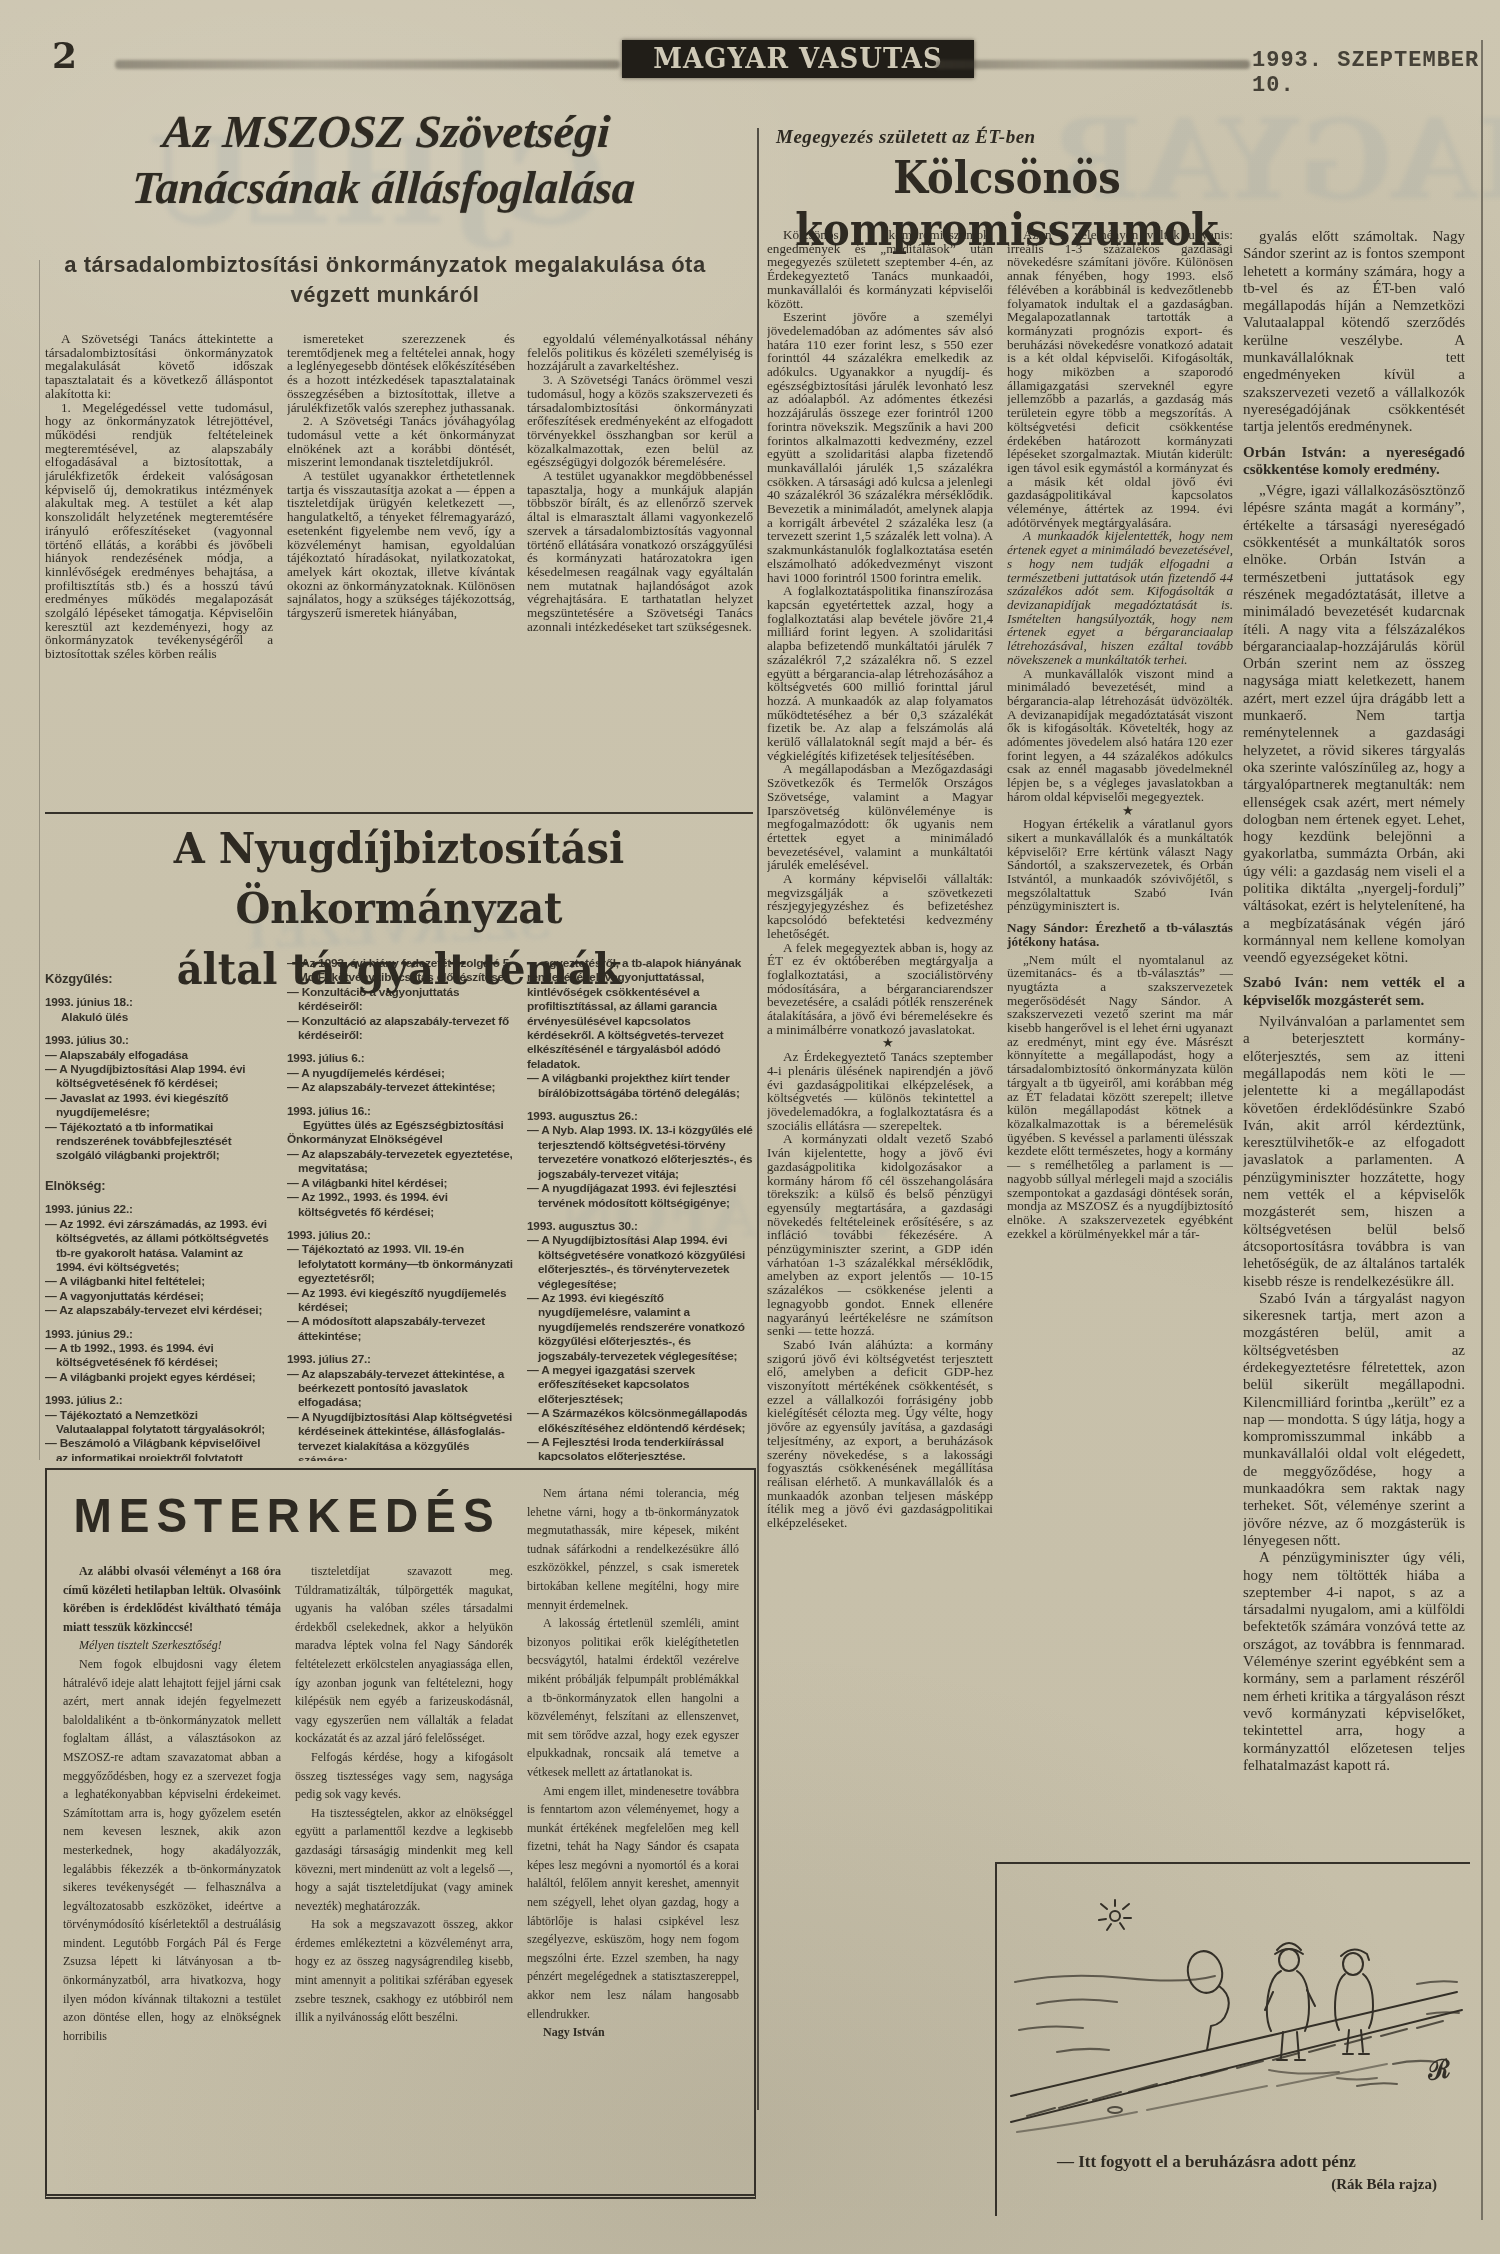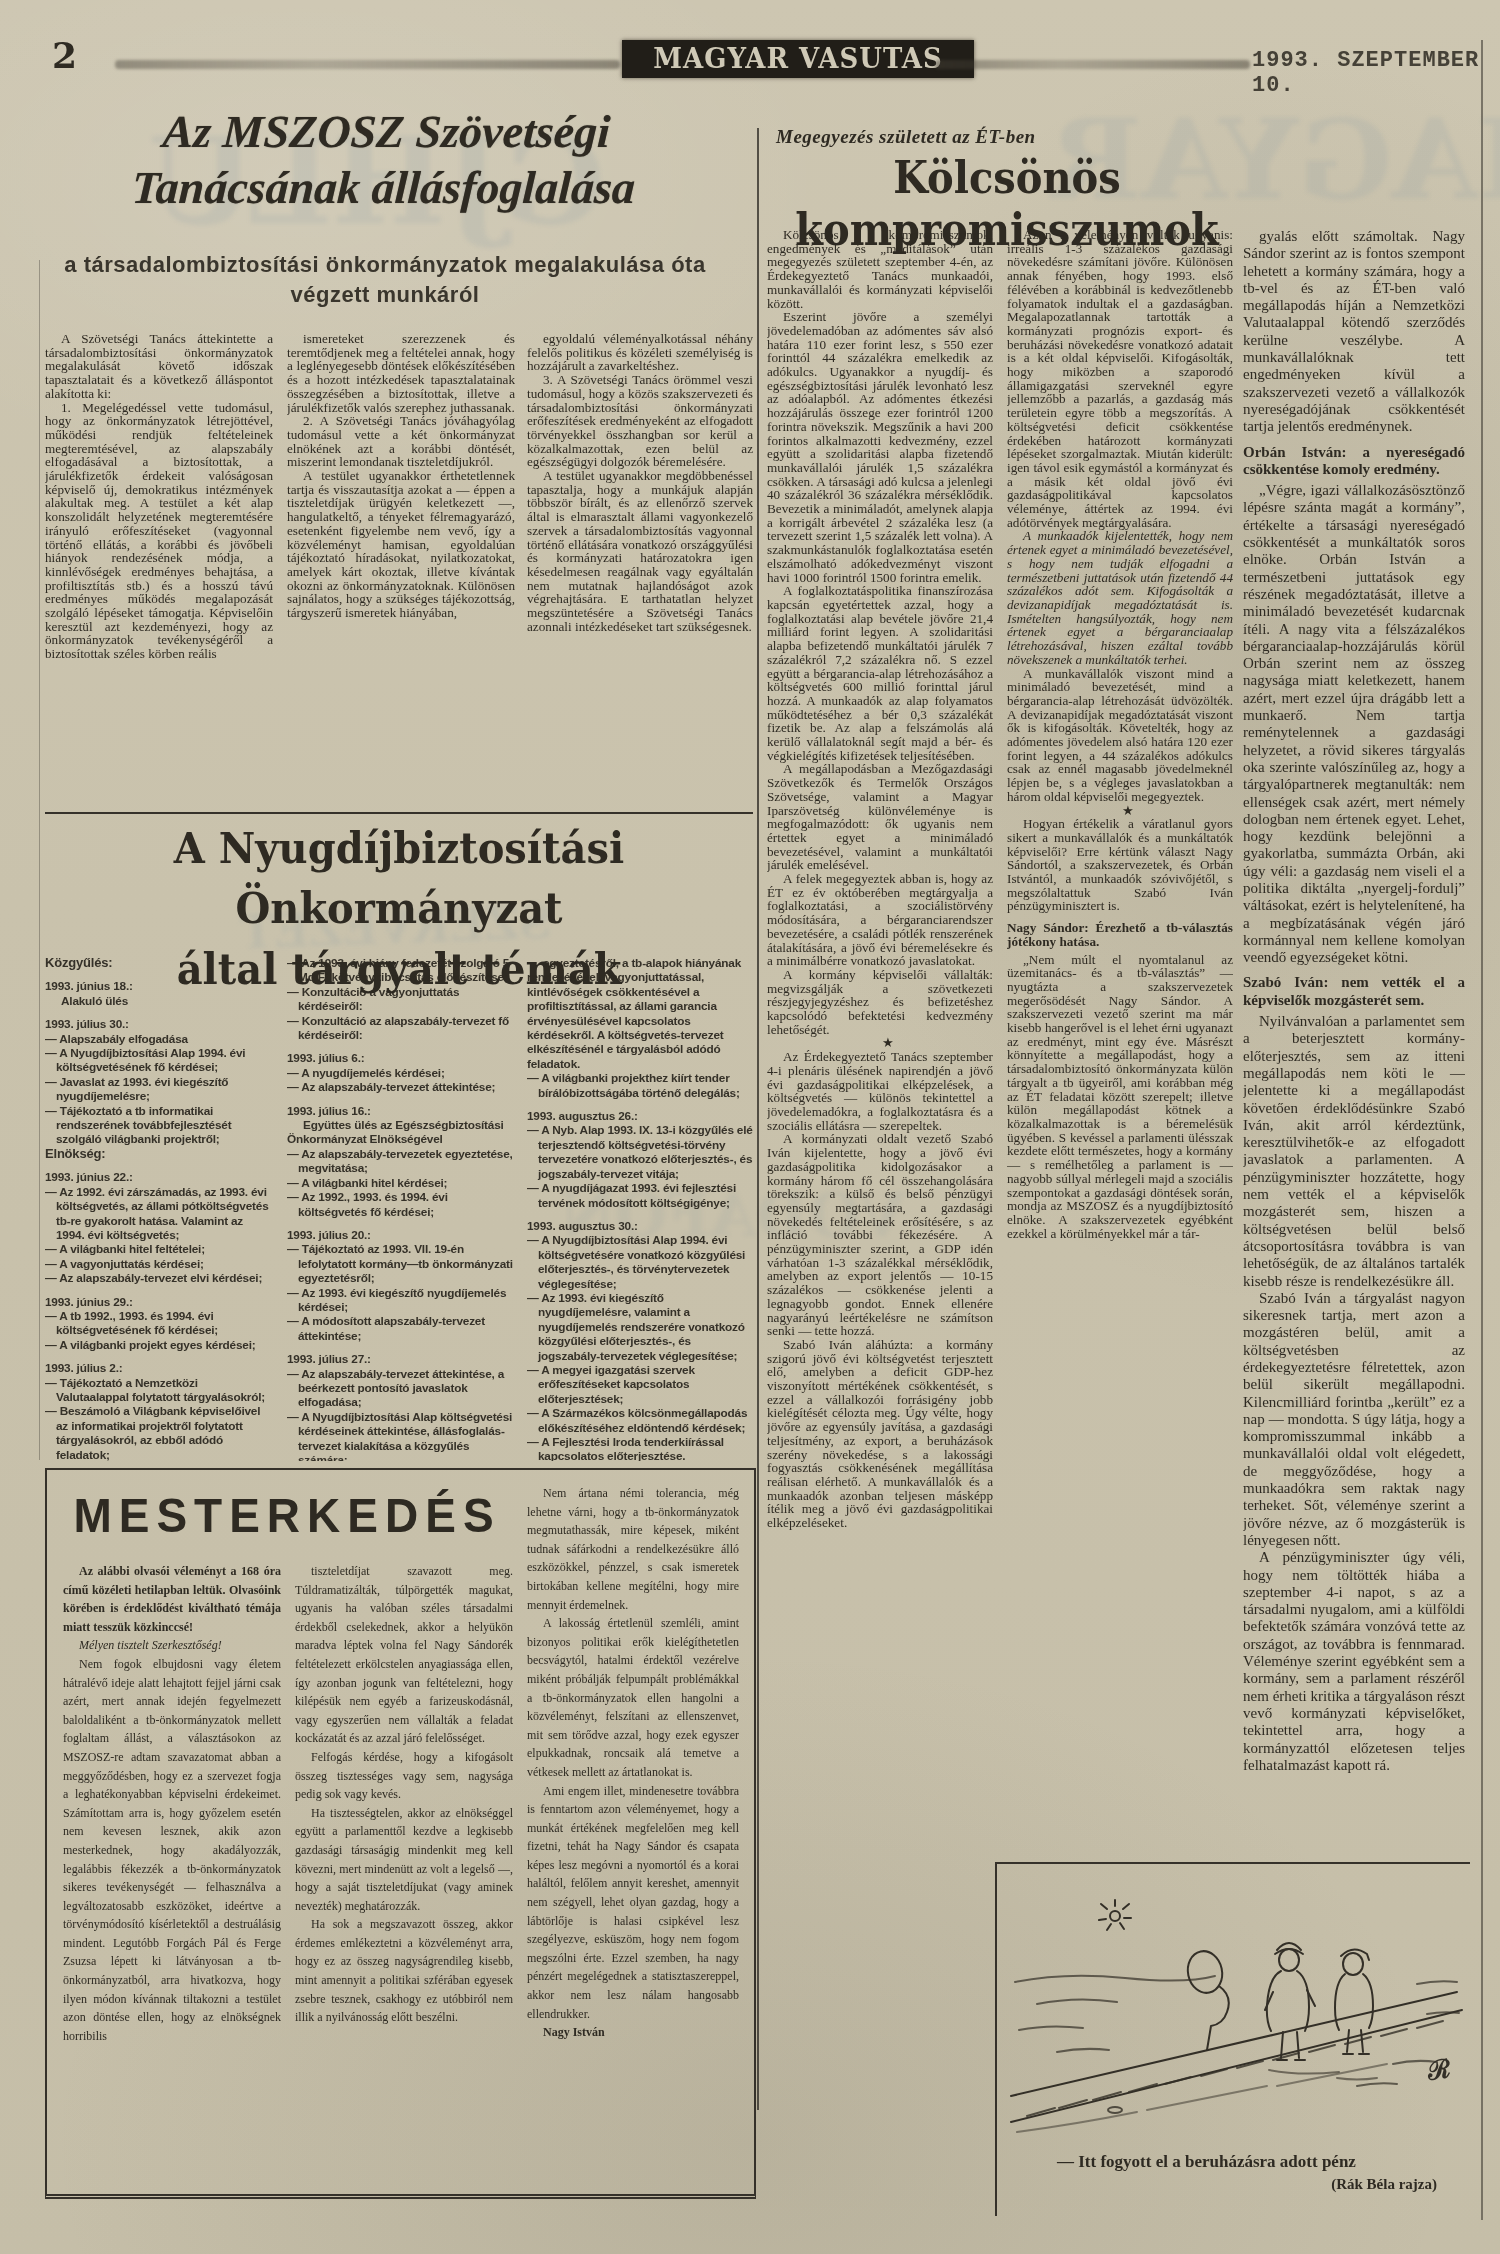--- a/index.html
+++ b/index.html
@@ -36,21 +36,21 @@
   .t-h{text-indent:0 !important;font-weight:bold;}
   .t-d{text-indent:0 !important;font-weight:bold;margin-top:9px !important;}
   .sb{font-weight:bold;}
   .si{font-style:italic;}
   .star{text-align:center;font-size:15px;margin:6px 0;text-indent:0;}
   .subhead{font-weight:bold;text-indent:0 !important;margin:8px 0 4px 0 !important;}
   
   .nytitle{position:absolute;left:45px;top:824px;width:708px;text-align:center;
     font-family:"DejaVu Serif",serif;font-weight:bold;font-size:40px;line-height:56px;transform:scaleY(1.08);}
   .list .blk{font-family:"Liberation Sans",sans-serif;font-weight:bold;font-size:11.8px;line-height:14.4px;letter-spacing:-.2px;opacity:.95;}
-  .list .t-h{font-size:13px;margin-top:0;}
+  .list .t-h{font-size:13px;margin-top:16px;}
   
   #mbox{position:absolute;left:45px;top:1468px;width:707px;height:724px;border:2px solid #35312a;border-bottom:5px double #35312a;}
   .mtitle{position:absolute;left:20px;top:18px;width:440px;text-align:center;
     font-family:"Liberation Sans",sans-serif;font-weight:bold;font-size:46px;letter-spacing:7px;transform:scaleY(1.05);}
   #mbox .bodycol p{font-size:12px;line-height:18.6px;}
   
   .kicker{position:absolute;left:776px;top:126px;font-family:"Liberation Serif",serif;
     font-style:italic;font-weight:bold;font-size:19px;letter-spacing:.5px;}
   .rtitle{position:absolute;left:772px;top:156px;width:470px;text-align:center;
     font-family:"DejaVu Serif",serif;font-weight:bold;font-size:40px;transform:scaleY(1.1);}
@@ -183,22 +183,22 @@
   </div>
 
   <div class="rule" style="left:757px;top:128px;width:2px;height:1982px;opacity:.8;"></div>
   <div class="kicker">Megegyezés született az ÉT-ben</div>
   <div class="rtitle">Kölcsönös kompromisszumok</div>
   <div class="bodycol" id="rc1" style="left:767px;top:228px;width:226px;height:1880px;">
       <p class="blk t-p">Kölcsönös kompromisszumok, engedmények és „meditálások” után megegyezés született szeptember 4-én, az Érdekegyeztető Tanács munkaadói, munkavállalói és kormányzati képviselői között.</p>
       <p class="blk t-p">Eszerint jövőre a személyi jövedelemadóban az adómentes sáv alsó határa 110 ezer forint lesz, s 550 ezer forinttól 44 százalékra emelkedik az adókulcs. Ugyanakkor a nyugdíj- és egészségbiztosítási járulék levonható lesz az adóalapból. Az adómentes étkezési hozzájárulás összege ezer forintról 1200 forintra növekszik. Megszűnik a havi 200 forintos alkalmazotti kedvezmény, ezzel együtt a szolidaritási alapba fizetendő munkavállalói járulék 1,5 százalékra csökken. A társasági adó kulcsa a jelenlegi 40 százalékról 36 százalékra mérséklődik. Bevezetik a minimáladót, amelynek alapja a korrigált árbevétel 2 százaléka lesz (a tervezett szerint 1,5 százalék lett volna). A szakmunkástanulók foglalkoztatása esetén elszámolható adókedvezményt viszont havi 1000 forintról 1500 forintra emelik.</p>
       <p class="blk t-p">A foglalkoztatáspolitika finanszírozása kapcsán egyetértettek azzal, hogy a foglalkoztatási alap bevétele jövőre 21,4 milliárd forint legyen. A szolidaritási alapba befizetendő munkáltatói járulék 7 százalékról 7,2 százalékra nő. S ezzel együtt a bérgarancia-alap létrehozásához a költségvetés 600 millió forinttal járul hozzá. A munkaadók az alap folyamatos működtetéséhez a bér 0,3 százalékát fizetik be. Az alap a felszámolás alá kerülő vállalatoknál segít majd a bér- és végkielégítés kifizetések teljesítésében.</p>
       <p class="blk t-p">A megállapodásban a Mezőgazdasági Szövetkezők és Termelők Országos Szövetsége, valamint a Magyar Iparszövetség különvéleménye is megfogalmazódott: ők ugyanis nem értettek egyet a minimáladó bevezetésével, valamint a munkáltatói járulék emelésével.</p>
+      <p class="blk t-p">A kormány képviselői vállalták: megvizsgálják a szövetkezeti részjegyjegyzéshez és befizetéshez kapcsolódó befektetési kedvezmény lehetőségét.</p>
       <p class="blk t-p">A felek megegyeztek abban is, hogy az ÉT ez év októberében megtárgyalja a foglalkoztatási, a szociálistörvény módosítására, a bérgaranciarendszer bevezetésére, a családi pótlék renszerének átalakítására, a jövő évi béremelésekre és a minimálbérre vonatkozó javaslatokat.</p>
-      <p class="blk t-p">A kormány képviselői vállalták: megvizsgálják a szövetkezeti részjegyjegyzéshez és befizetéshez kapcsolódó befektetési kedvezmény lehetőségét.</p>
       <p class="blk star">★</p>
       <p class="blk t-p">Az Érdekegyeztető Tanács szeptember 4-i plenáris ülésének napirendjén a jövő évi gazdaságpolitikai elképzelések, a költségvetés — különös tekintettel a jövedelemadókra, a foglalkoztatásra és a szociális ellátásra — szerepeltek.</p>
       <p class="blk t-p">A kormányzati oldalt vezető Szabó Iván kijelentette, hogy a jövő évi gazdaságpolitika kidolgozásakor a kormány három fő cél összehangolására törekszik: a külső és belső pénzügyi egyensúly megtartására, a gazdasági növekedés feltételeinek erősítésére, s az infláció további fékezésére. A pénzügyminiszter szerint, a GDP idén várhatóan 1-3 százalékkal mérséklődik, amelyben az export jelentős — 10-15 százalékos — csökkenése jelenti a legnagyobb gondot. Ennek ellenére nagyarányú leértékelésre ne számítson senki — tette hozzá.</p>
       <p class="blk t-p">Szabó Iván aláhúzta: a kormány szigorú jövő évi költségvetést terjesztett elő, amelyben a deficit GDP-hez viszonyított mértékének csökkentését, s ezzel a vállalkozói forrásigény jobb kielégítését célozta meg. Úgy vélte, hogy jövőre az egyensúly javítása, a gazdasági teljesítmény, az export, a beruházások szerény növekedése, s a lakossági fogyasztás csökkenésének megállítása reálisan elérhető. A munkavállalók és a munkaadók azonban teljesen másképp ítélik meg a jövő évi gazdaságpolitikai elképzeléseket.</p>
     </div>
   <div class="bodycol" id="rc2" style="left:1007px;top:228px;width:226px;height:1630px;">
       <p class="blk t-p">Azon a véleményen voltak ugyanis: irreális 1-3 százalékos gazdasági növekedésre számítani jövőre. Különösen annak fényében, hogy 1993. első félévében a korábbinál is kedvezőtlenebb folyamatok indultak el a gazdaságban. Megalapozatlannak tartották a kormányzati prognózis export- és beruházási növekedésre vonatkozó adatait is a két oldal képviselői. Kifogásolták, hogy miközben a szaporodó államigazgatási szerveknél egyre jellemzőbb a pazarlás, a gazdaság más területein egyre több a megszorítás. A költségvetési deficit csökkentése érdekében határozott kormányzati lépéseket szorgalmaztak. Miután kiderült: igen távol esik egymástól a kormányzat és a másik két oldal jövő évi gazdaságpolitikával kapcsolatos véleménye, áttértek az 1994. évi adótörvények megtárgyalására.</p>
       <p class="blk t-p si">A munkaadók kijelentették, hogy nem értenek egyet a minimáladó bevezetésével, s hogy nem tudják elfogadni a természetbeni juttatások után fizetendő 44 százalékos adót sem. Kifogásolták a devizanapidíjak megadóztatását is. Ismételten hangsúlyozták, hogy nem értenek egyet a bérgaranciaalap létrehozásával, hiszen ezáltal tovább növekszenek a munkáltatók terhei.</p>
       <p class="blk t-p">A munkavállalók viszont mind a minimáladó bevezetését, mind a bérgarancia-alap létrehozását üdvözölték. A devizanapidíjak megadóztatását viszont ők is kifogásolták. Követelték, hogy az adómentes jövedelem alsó határa 120 ezer forint legyen, a 44 százalékos adókulcs csak az ennél magasabb jövedelmeknél lépjen be, s a végleges javaslatokban a három oldal képviselői megegyeztek.</p>
       <p class="blk star">★</p>

